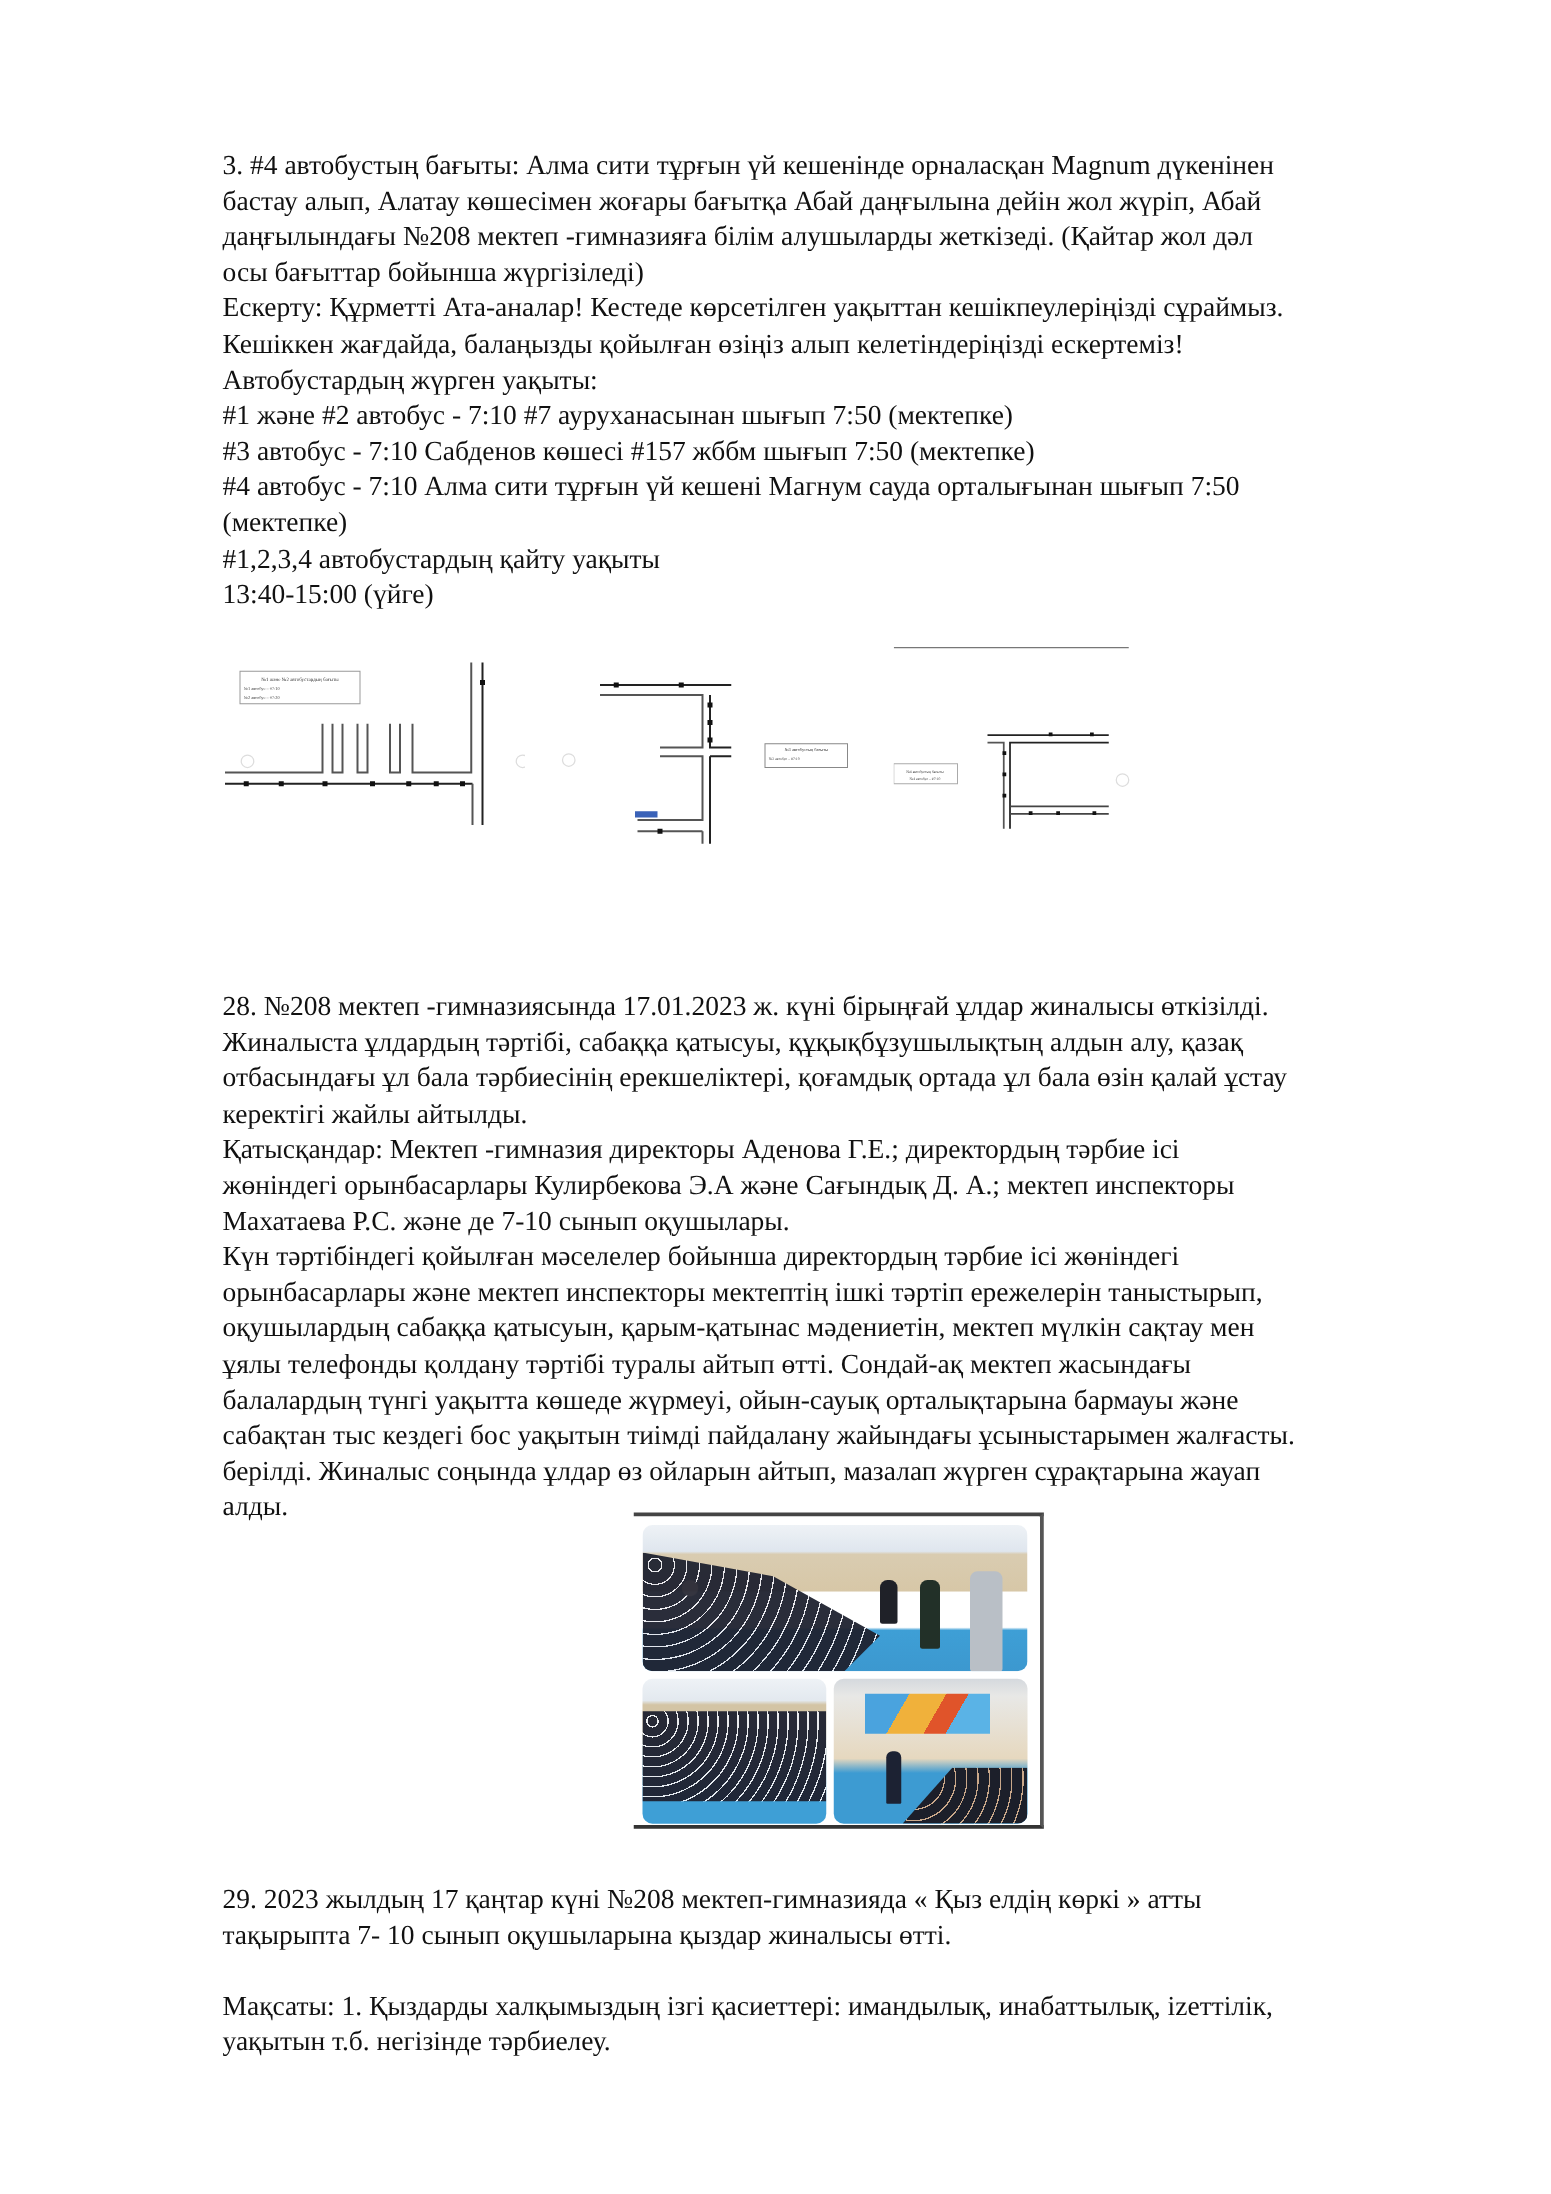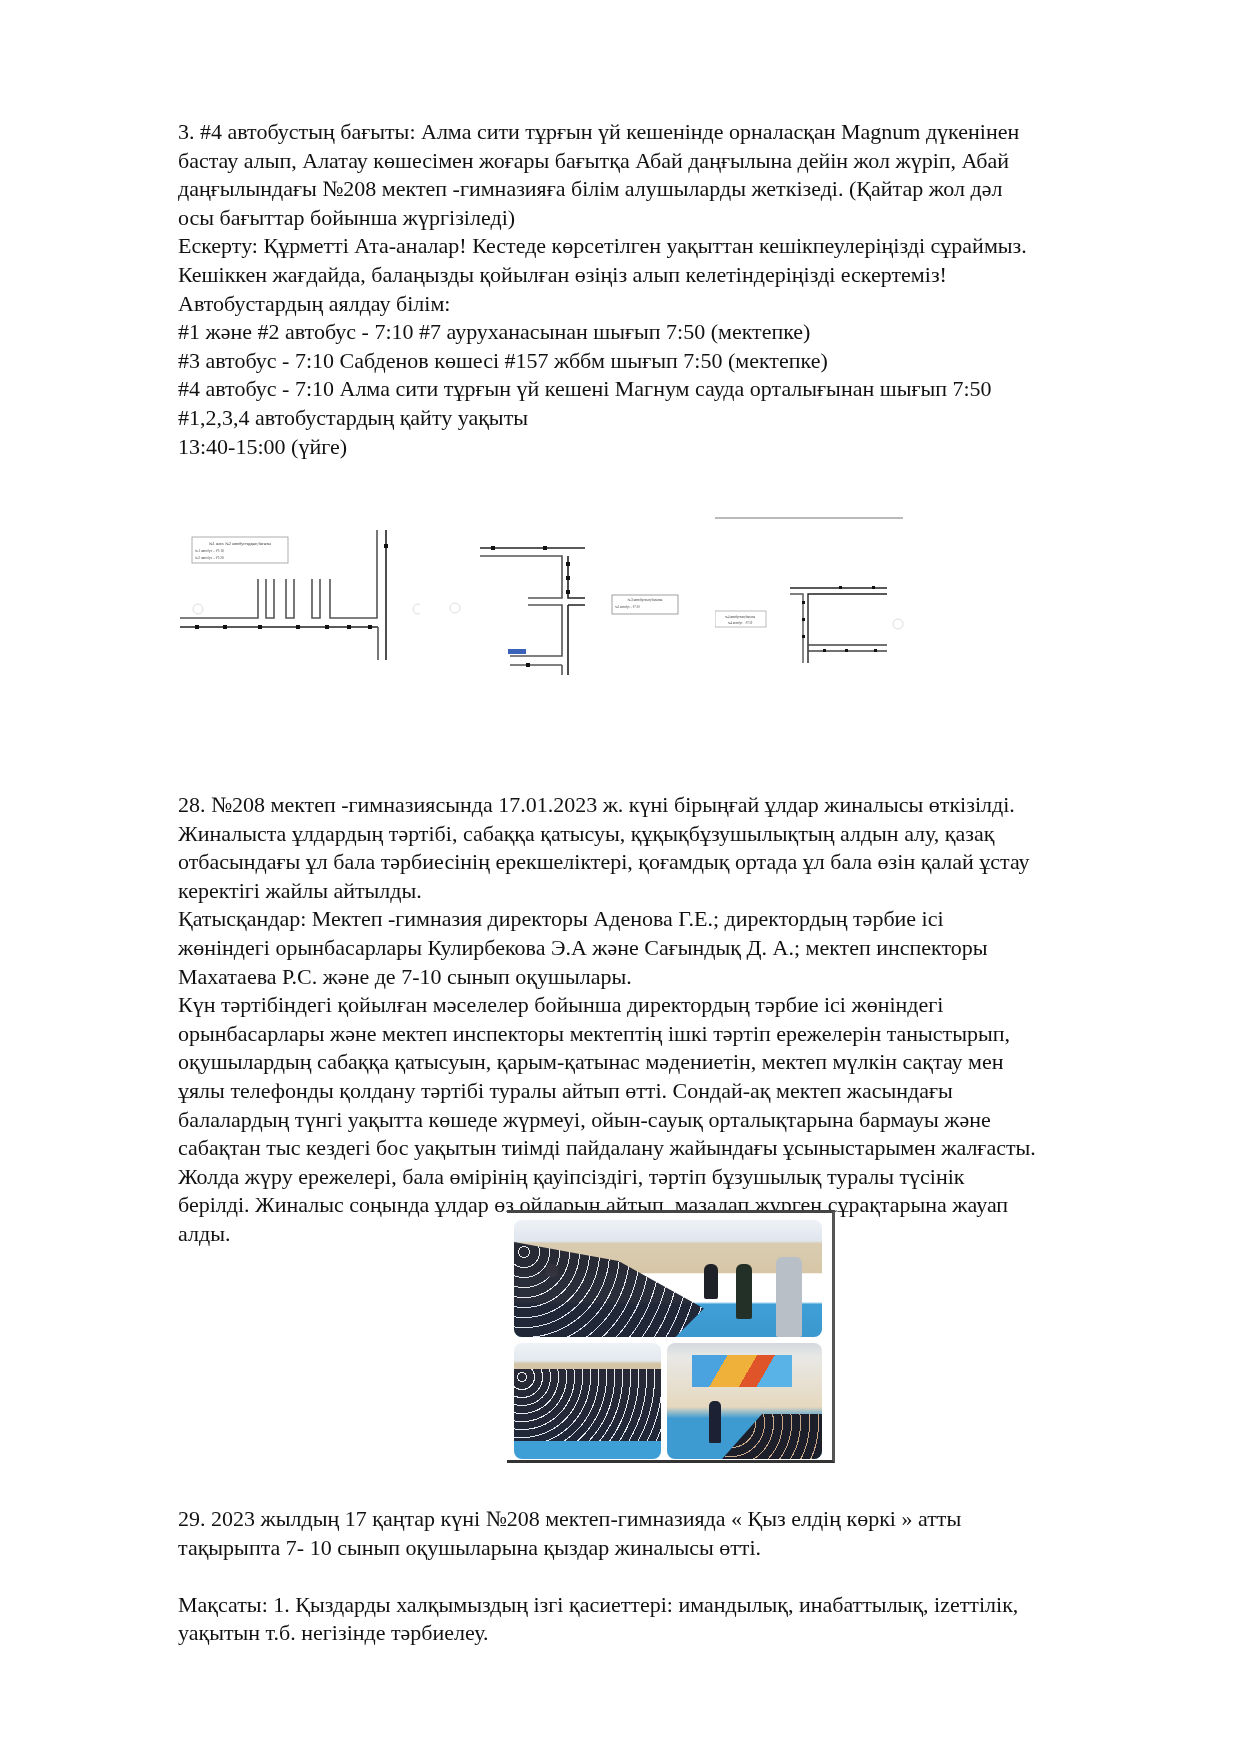--- a/index.html
+++ b/index.html
@@ -46,24 +46,25 @@
 </head>
 <body>
 
 <div class="text-block" id="sec3">
   <p>3. #4 автобустың бағыты: Алма сити тұрғын үй кешенінде орналасқан Magnum дүкенінен</p>
   <p>бастау алып, Алатау көшесімен жоғары бағытқа Абай даңғылына дейін жол жүріп, Абай</p>
   <p>даңғылындағы №208 мектеп -гимназияға білім алушыларды жеткізеді. (Қайтар жол дәл</p>
   <p>осы бағыттар бойынша жүргізіледі)</p>
   <p>Ескерту: Құрметті Ата-аналар! Кестеде көрсетілген уақыттан кешікпеулеріңізді сұраймыз.</p>
   <p>Кешіккен жағдайда, балаңызды қойылған өзіңіз алып келетіндеріңізді ескертеміз!</p>
-  <p>Автобустардың аялдау білім:</p>
+  <p>Автобустардың жүрген уақыты:</p>
   <p>#1 және #2 автобус - 7:10 #7 ауруханасынан шығып 7:50 (мектепке)</p>
   <p>#3 автобус - 7:10 Сабденов көшесі #157 жббм шығып 7:50 (мектепке)</p>
   <p>#4 автобус - 7:10 Алма сити тұрғын үй кешені Магнум сауда орталығынан шығып 7:50</p>
+  <p>(мектепке)</p>
   <p>#1,2,3,4 автобустардың қайту уақыты</p>
   <p>13:40-15:00 (үйге)</p>
 </div>
 
 <div class="maps">
 
   <div class="map" style="left:0; width:250px;">
     <svg viewBox="0 0 250 200">
       <rect x="22" y="22" width="96" height="26" fill="#fff" stroke="#999" stroke-width="0.8"></rect>
       <text x="70" y="30" font-size="4" text-anchor="middle" fill="#333">№1 және №2 автобустардың бағыты</text>
@@ -146,21 +147,20 @@
   <p>керектігі жайлы айтылды.</p>
   <p>Қатысқандар: Мектеп -гимназия директоры Аденова Г.Е.; директордың тәрбие ісі</p>
   <p>жөніндегі орынбасарлары Кулирбекова Э.А және Сағындық Д. А.; мектеп инспекторы</p>
   <p>Махатаева Р.С.  және де 7-10 сынып оқушылары.</p>
   <p>Күн тәртібіндегі қойылған  мәселелер бойынша  директордың тәрбие ісі жөніндегі</p>
   <p>орынбасарлары және мектеп инспекторы мектептің ішкі тәртіп ережелерін таныстырып,</p>
   <p>оқушылардың сабаққа қатысуын, қарым-қатынас мәдениетін, мектеп мүлкін сақтау мен</p>
   <p>ұялы телефонды қолдану тәртібі туралы айтып өтті.  Сондай-ақ мектеп жасындағы</p>
   <p>балалардың түнгі уақытта көшеде жүрмеуі, ойын-сауық орталықтарына бармауы және</p>
   <p>сабақтан тыс кездегі бос уақытын тиімді пайдалану жайындағы ұсыныстарымен жалғасты.</p>
-  <p>Жолда жүру ережелері, бала өмірінің қауіпсіздігі, тәртіп бұзушылық туралы түсінік</p>
   <p>берілді. Жиналыс соңында ұлдар өз ойларын айтып, мазалап жүрген сұрақтарына жауап</p>
   <p>алды.</p>
 </div>
 
 <div class="collage">
   <div class="photo ph-top">
     <div class="crowd"></div>
     <div class="person" style="left:190px; height:35px; bottom:38px;"></div>
     <div class="person" style="left:222px; height:55px; bottom:18px; width:16px; background:#223028;"></div>
     <div class="person" style="left:262px; height:80px; bottom:0; width:26px; background:#b9bfc6;"></div>

